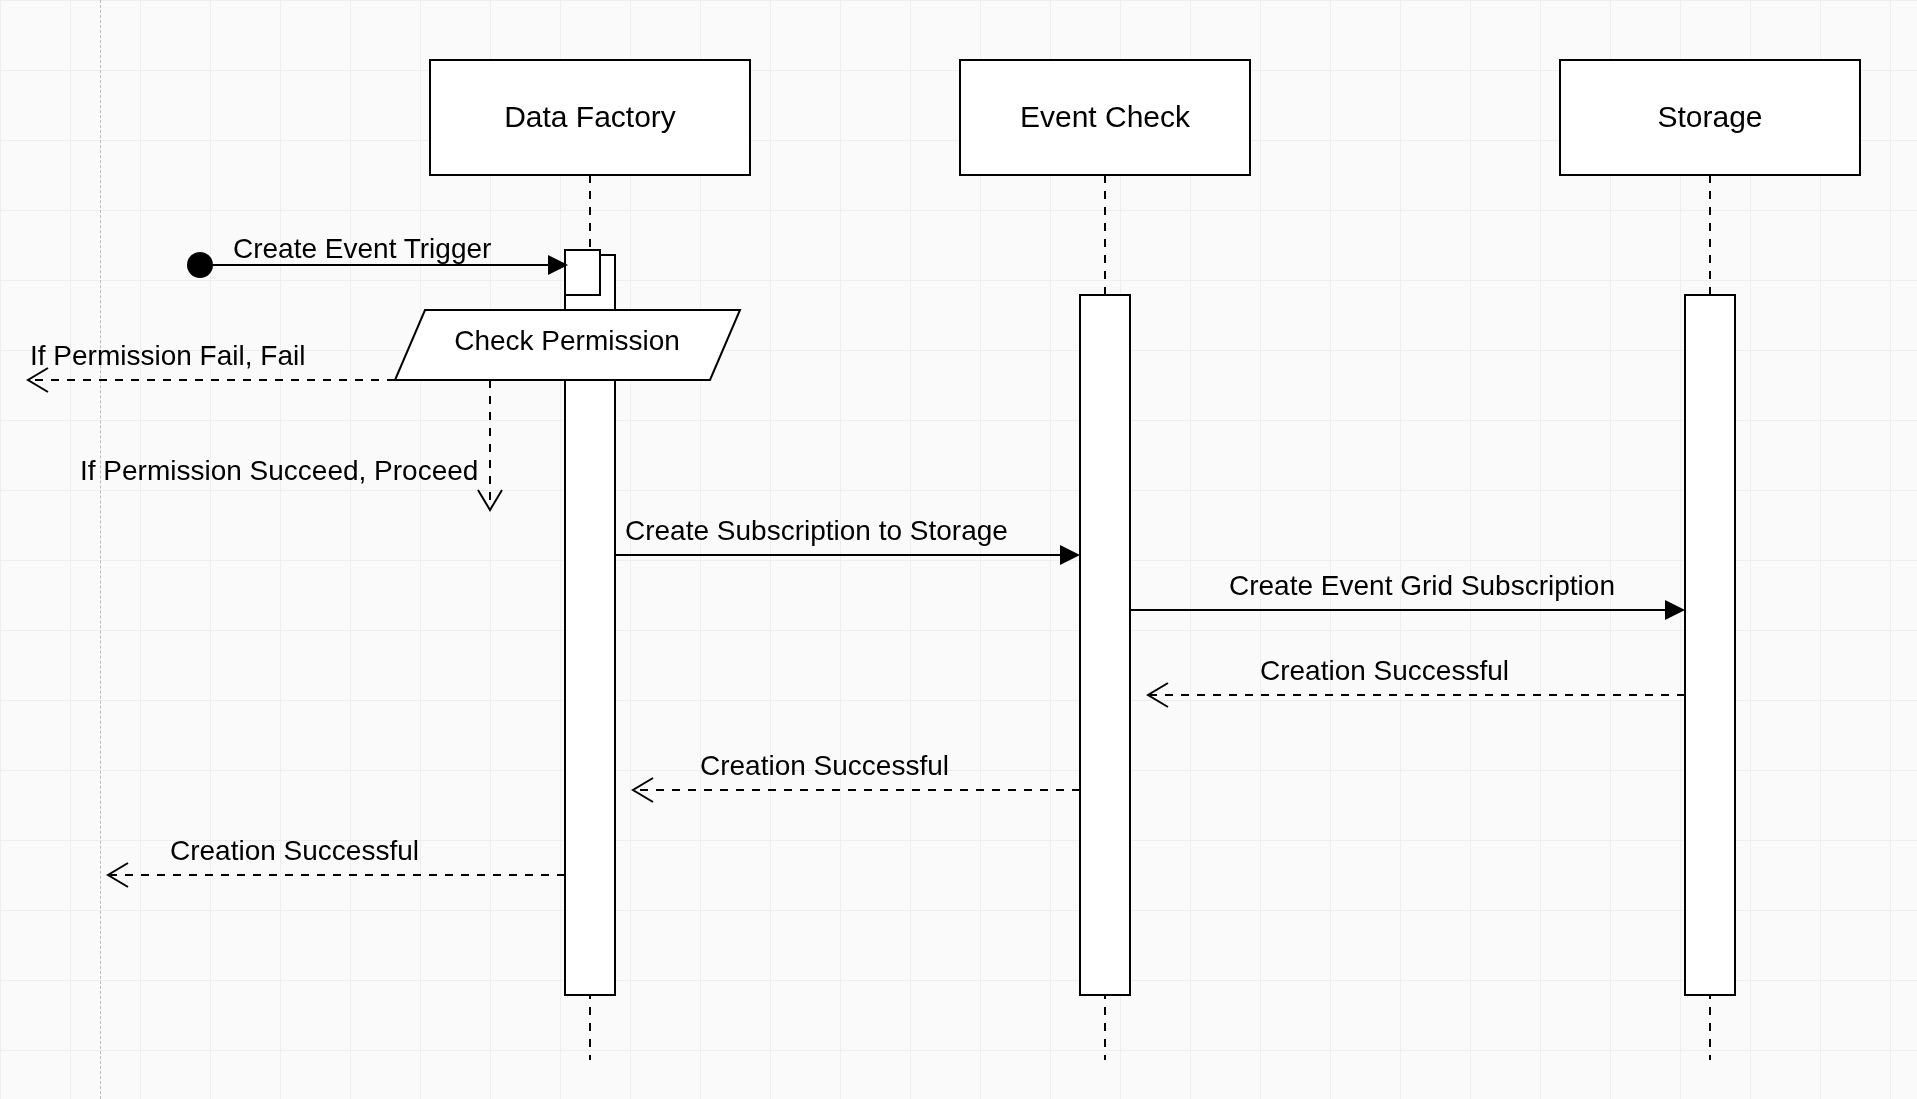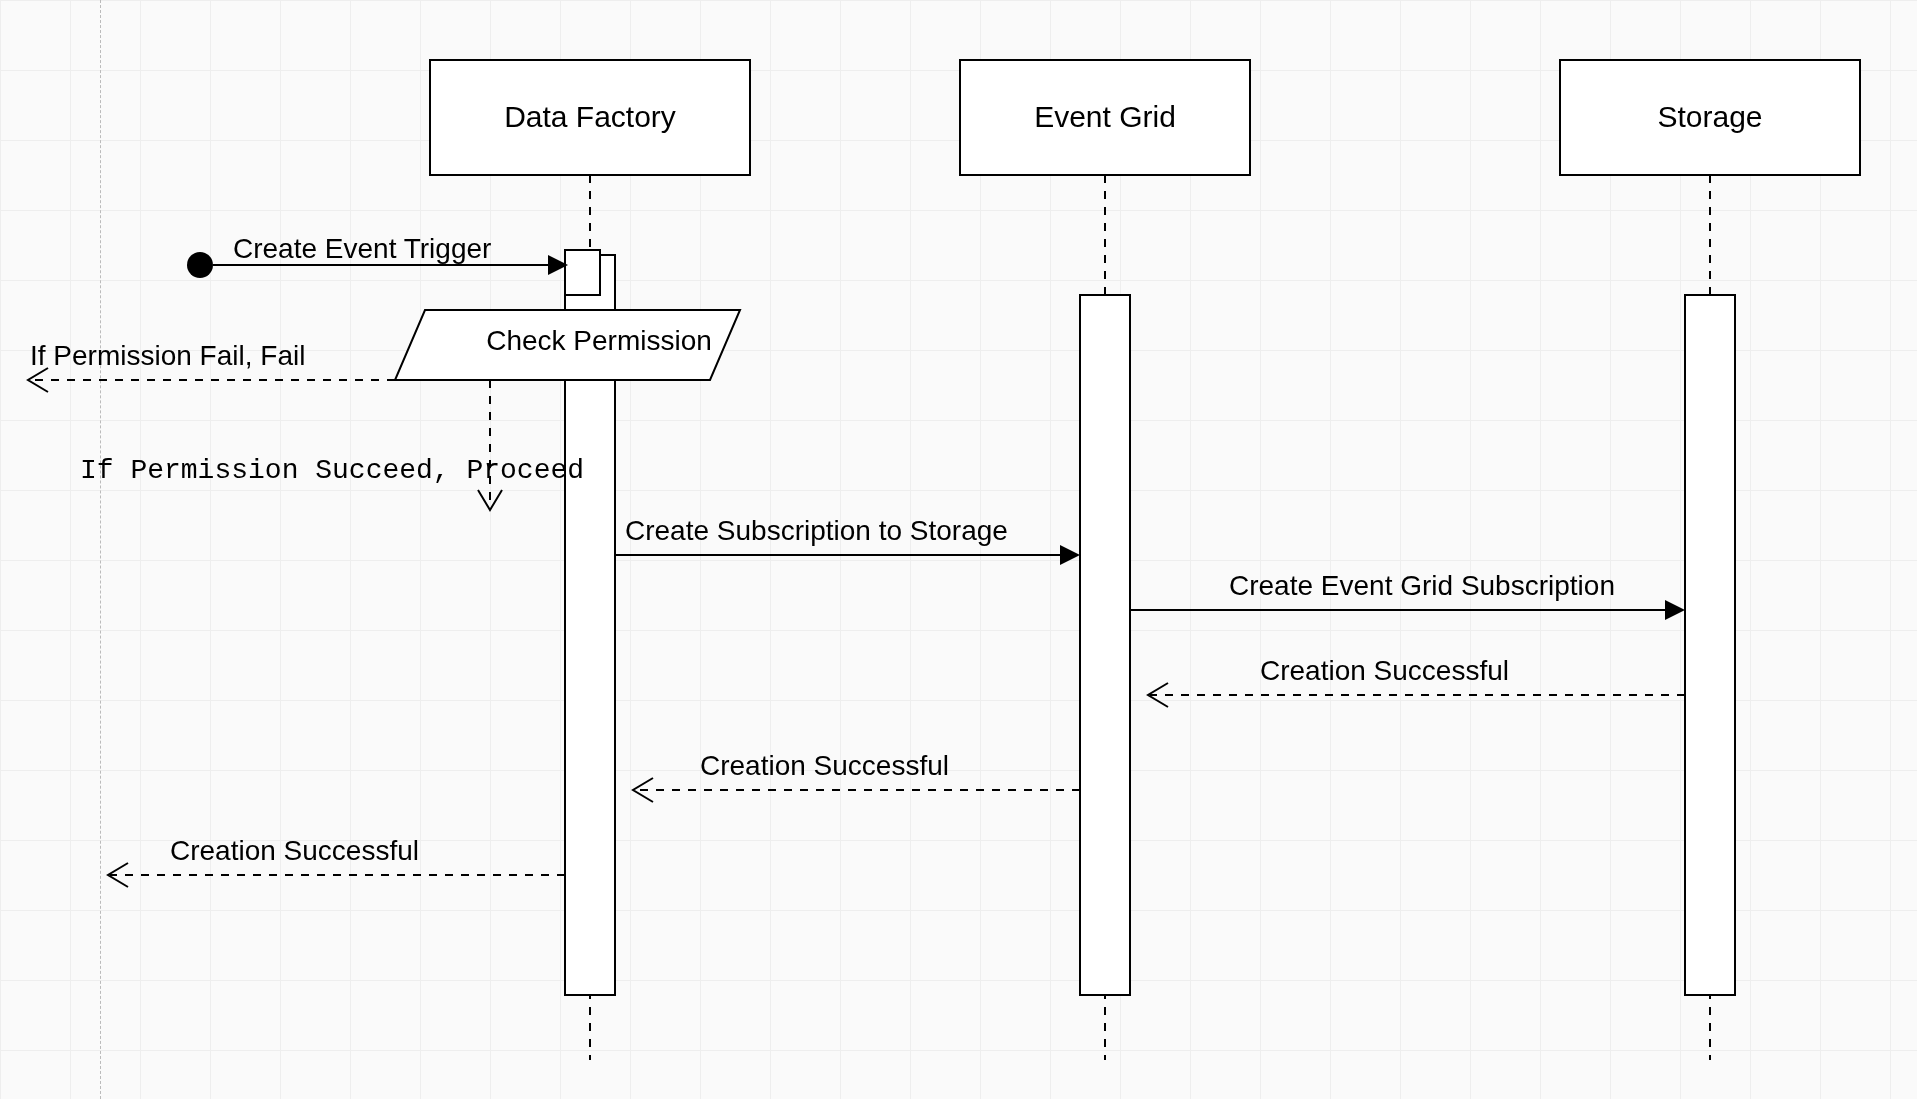--- a/index.html
+++ b/index.html
@@ -104,24 +104,24 @@
 
   <line class="dashed" x1="1080" y1="790" x2="635" y2="790"></line>
   <polyline class="arrow-open" points="653,778 633,790 653,802"></polyline>
 
   <line class="dashed" x1="565" y1="875" x2="110" y2="875"></line>
   <polyline class="arrow-open" points="128,863 108,875 128,887"></polyline>
 
 </svg>
 
 <div class="txt center" style="left:590px;  top:100px; font-size:30px;">Data Factory</div>
-<div class="txt center" style="left:1105px; top:100px; font-size:30px;">Event Grid</div>
+<div class="txt center" style="left:1105px; top:100px; font-size:30px;">Event Check</div>
 <div class="txt center" style="left:1710px; top:100px; font-size:30px;">Storage</div>
 
 <div class="txt" style="left:233px; top:225px;margin-top:8px;">Create Event Trigger</div>
-<div class="txt center" style="left:567px; top:325px;margin-left:32px;">Check Permission</div>
+<div class="txt center" style="left:567px; top:325px;">Check Permission</div>
 <div class="txt" style="left:30px;  top:340px;">If Permission Fail, Fail</div>
-<div class="txt" style="left:80px;  top:455px;font-family:Liberation Mono, monospace;">If Permission Succeed, Proceed</div>
+<div class="txt" style="left:80px;  top:455px;">If Permission Succeed, Proceed</div>
 <div class="txt" style="left:625px; top:515px;text-align:center;">Create Subscription to Storage</div>
 <div class="txt" style="left:1185px;top:570px;margin-left:44px;">Create Event Grid Subscription</div>
 <div class="txt" style="left:1260px;top:655px;">Creation Successful</div>
 <div class="txt" style="left:700px; top:750px;">Creation Successful</div>
 <div class="txt" style="left:170px; top:835px;">Creation Successful</div>
 
 </body></html>

